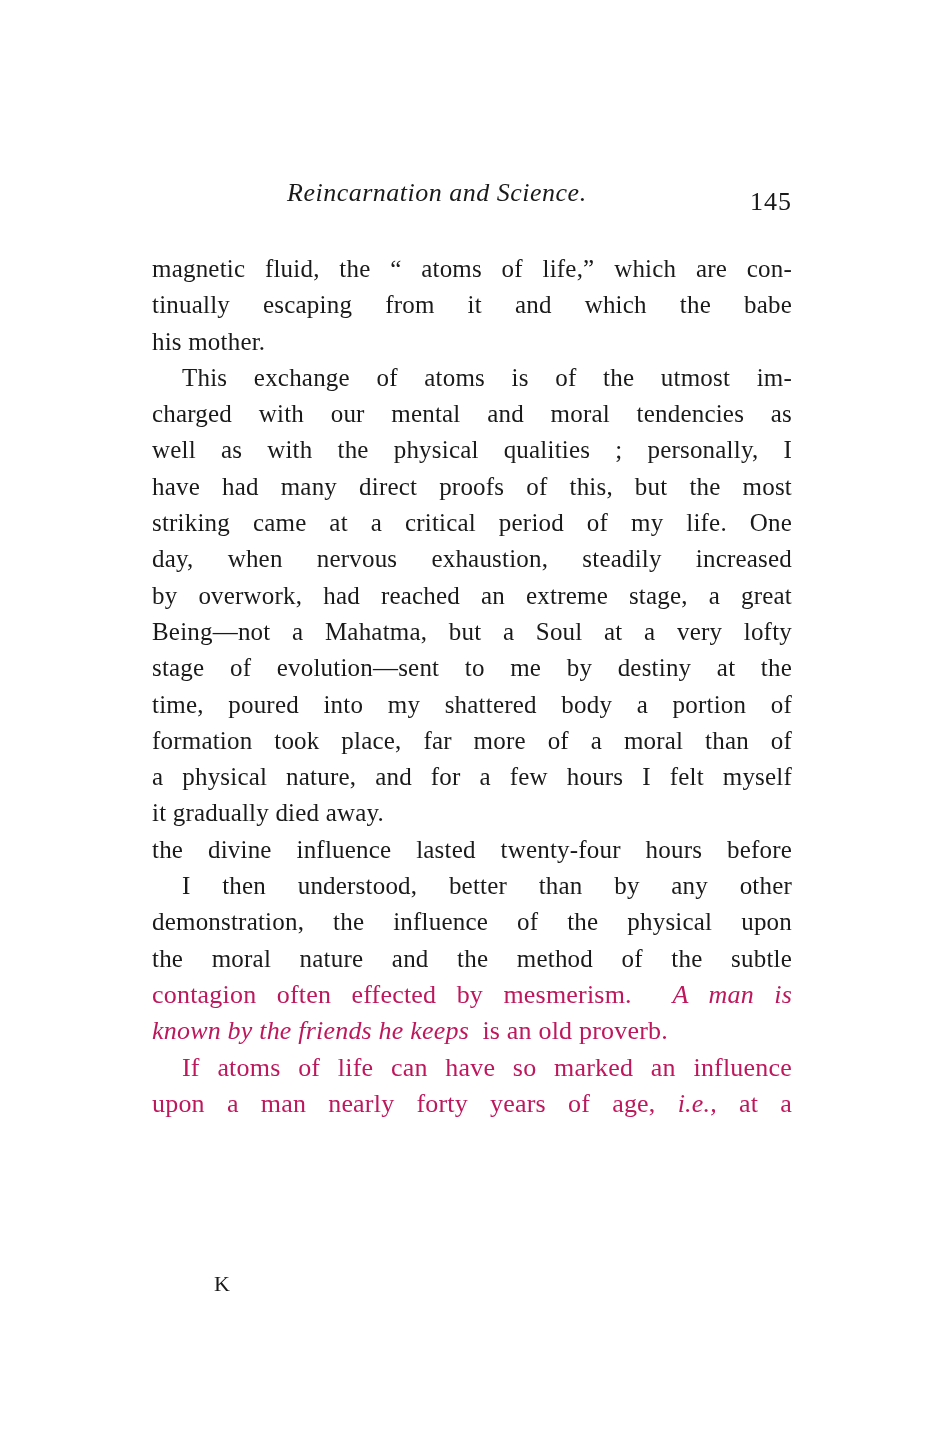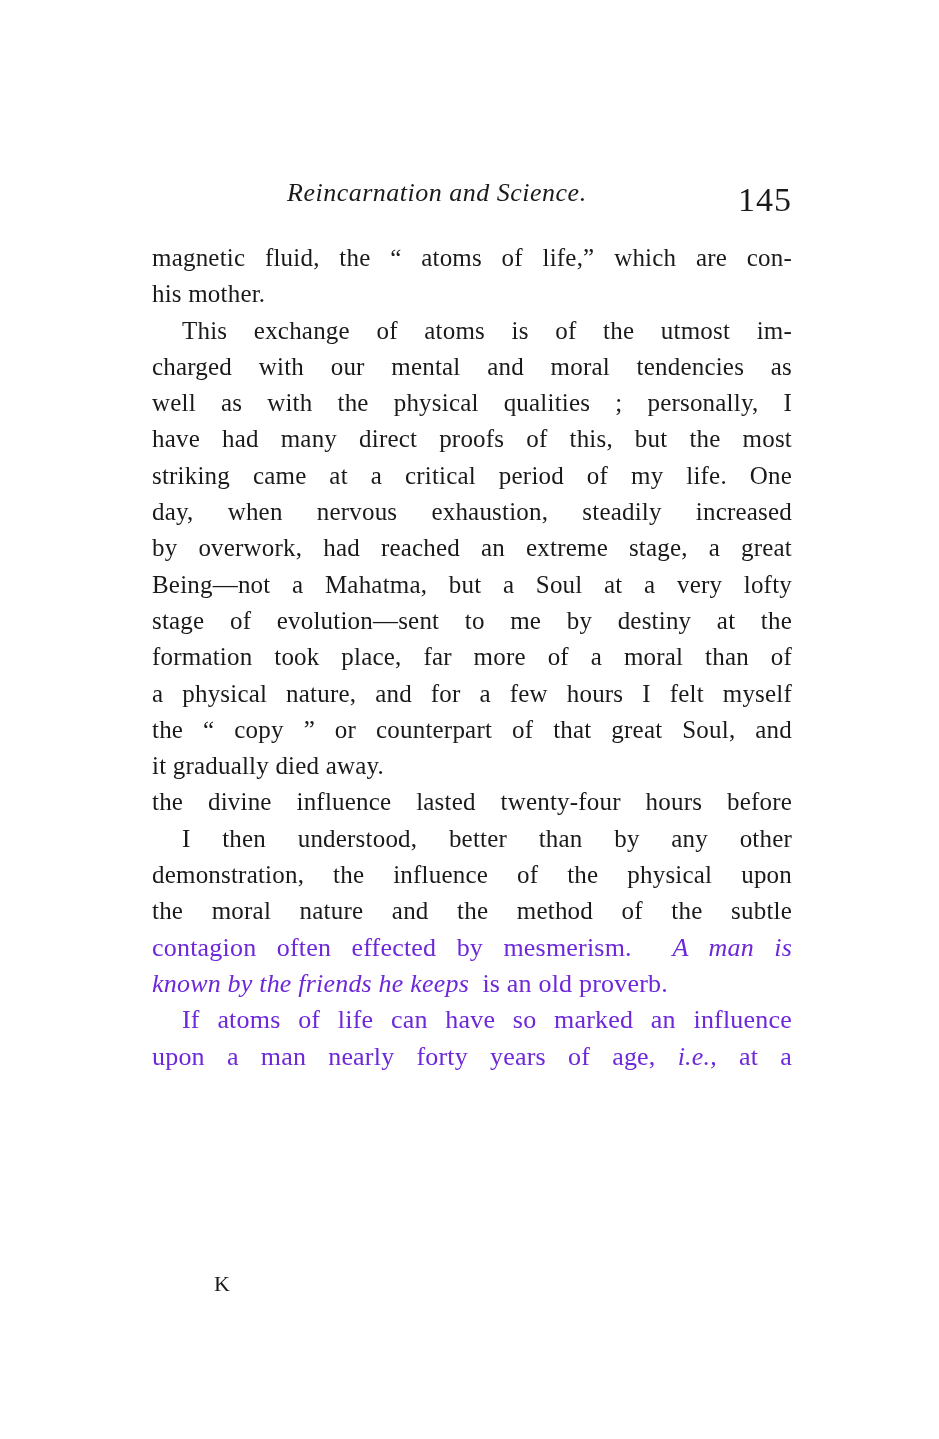--- a/index.html
+++ b/index.html
@@ -31,27 +31,27 @@
       position: absolute;
       left: 135px;
       top: 0;
       font-style: italic;
       font-size: 26px;
       letter-spacing: 0.5px;
     }
     .page-number {
       position: absolute;
       right: 0;
-      top: 3px;
-      font-size: 34px;
+      top: 9px;
+      font-size: 26px;
       letter-spacing: 1px;
     }
     .body-text {
       position: absolute;
-      top: 214px;
+      top: 225px;
       left: 152px;
       width: 640px;
     }
     .line {
       display: block;
       height: 36.3px;
       line-height: 36.3px;
       font-size: 25px;
       white-space: nowrap;
       text-align: justify;
@@ -59,21 +59,21 @@
       letter-spacing: 0.2px;
     }
     .line.last {
       text-align-last: left;
     }
     .line.indent {
       padding-left: 30px;
     }
     .line.modern {
       font-size: 26px;
-      color: #6d28d9;
+      color: #be185d;
     }
     .it {
       font-style: italic;
     }
     .signature {
       position: absolute;
       top: 1245px;
       left: 214px;
       font-size: 22px;
     }
@@ -85,36 +85,37 @@
 
   <div class="running-head">
     <span class="running-title">Reincarnation and Science.</span>
     <span class="page-number">145</span>
   </div>
 
   <div class="body-text">
 
     <div>
       <span class="line">magnetic fluid, the “ atoms of life,” which are con-</span>
+      <span class="line">tinually escaping from it and which the babe</span>
       <span class="line last">his mother.</span>
     </div>
 
     <div>
       <span class="line indent">This exchange of atoms is of the utmost im-</span>
       <span class="line">charged with our mental and moral tendencies as</span>
       <span class="line">well as with the physical qualities ; personally, I</span>
       <span class="line">have had many direct proofs of this, but the most</span>
       <span class="line">striking came at a critical period of my life. One</span>
       <span class="line">day, when nervous exhaustion, steadily increased</span>
       <span class="line">by overwork, had reached an extreme stage, a great</span>
       <span class="line">Being—not a Mahatma, but a Soul at a very lofty</span>
       <span class="line">stage of evolution—sent to me by destiny at the</span>
+      <span class="line">time, poured into my shattered body a portion of</span>
       <span class="line">formation took place, far more of a moral than of</span>
       <span class="line">a physical nature, and for a few hours I felt myself</span>
-      <span class="line">the “ copy ” or counterpart of that great Soul, and</span>
       <span class="line last">it gradually died away.</span>
       <span class="line">the divine influence lasted twenty-four hours before</span>
     </div>
 
     <div>
       <span class="line indent">I then understood, better than by any other</span>
       <span class="line">demonstration, the influence of the physical upon</span>
       <span class="line">the moral nature and the method of the subtle</span>
       <span class="line modern"><span>contagion often effected by mesmerism.</span>&nbsp;&nbsp;<span class="it">A man is</span></span>
       <span class="line modern last"><span class="it">known by the friends he keeps</span>&nbsp;&nbsp;<span>is an old proverb.</span></span>

